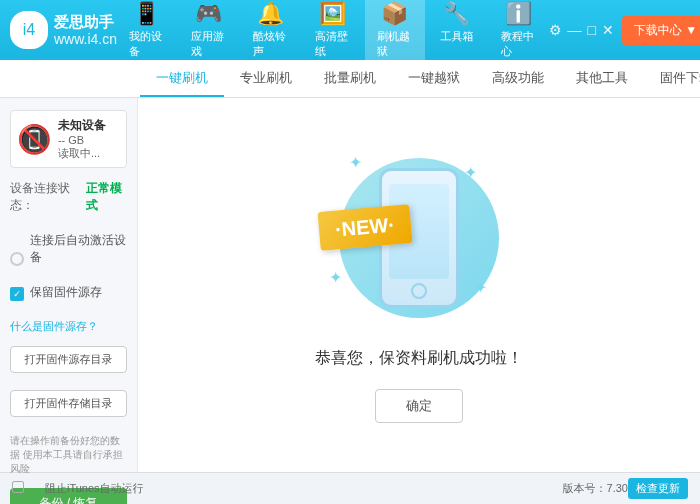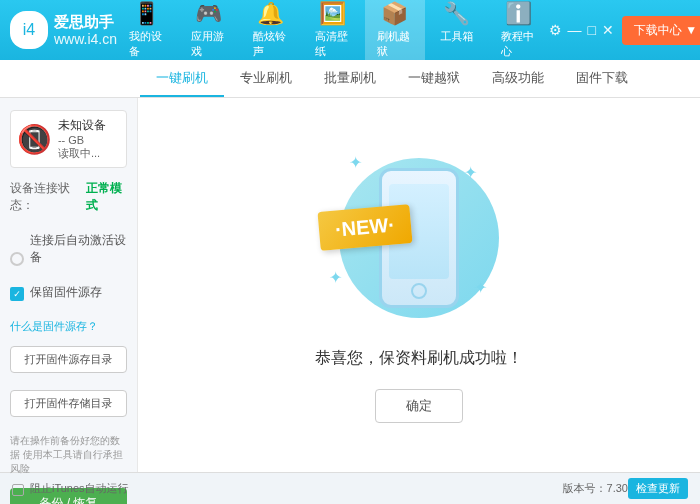--- a/index.html
+++ b/index.html
@@ -125,21 +125,21 @@
       padding: 6px;
       background: #fff;
       border-radius: 4px;
       border: 1px solid #e0e0e0;
     }
     .device-icon {
       font-size: 28px;
       color: #aaa;
     }
     .device-info { font-size: 11px; color: #666; }
-    .device-name { font-weight: normal; font-size: 12px; color: #333; }
+    .device-name { font-weight: bold; font-size: 12px; color: #333; }
 
     .status-section { font-size: 12px; }
     .status-row { display: flex; align-items: center; gap: 4px; margin-bottom: 6px; }
     .status-label { color: #666; }
     .status-value { color: #00b050; font-weight: bold; }
 
     .option-row {
       display: flex;
       align-items: flex-end;
       gap: 6px;
@@ -290,21 +290,21 @@
       height: 32px;
       background: #f0f4f8;
       border-top: 1px solid #ddd;
       display: flex;
       align-items: center;
       padding: 0 12px;
       font-size: 11px;
       color: #666;
       justify-content: space-between;
     }
-    .itunes-row { display: flex; align-items: flex-end; gap: 6px; }
+    .itunes-row { display: flex; align-items: flex-start; gap: 21px; }
     .itunes-check {
       width: 12px; height: 12px;
       border: 1px solid #aaa;
       border-radius: 2px;
     }
     .version-area { display: flex; align-items: center; }
     .update-btn {
       background: #1ab5e0;
       color: #fff;
       border: none;
@@ -369,20 +369,21 @@
     <button class="download-btn">下载中心 ▼</button>
   </div>
 </div>
 
 <div class="sub-nav">
   <div class="sub-nav-item active">一键刷机</div>
   <div class="sub-nav-item">专业刷机</div>
   <div class="sub-nav-item">批量刷机</div>
   <div class="sub-nav-item">一键越狱</div>
   <div class="sub-nav-item">高级功能</div>
+  <div class="sub-nav-item">其他工具</div>
   <div class="sub-nav-item">固件下载</div>
 </div>
 
 <div class="main">
 
   <div class="sidebar">
     <div class="device-area">
       <div class="device-icon">📵</div>
       <div class="device-info">
         <div class="device-name">未知设备</div>

